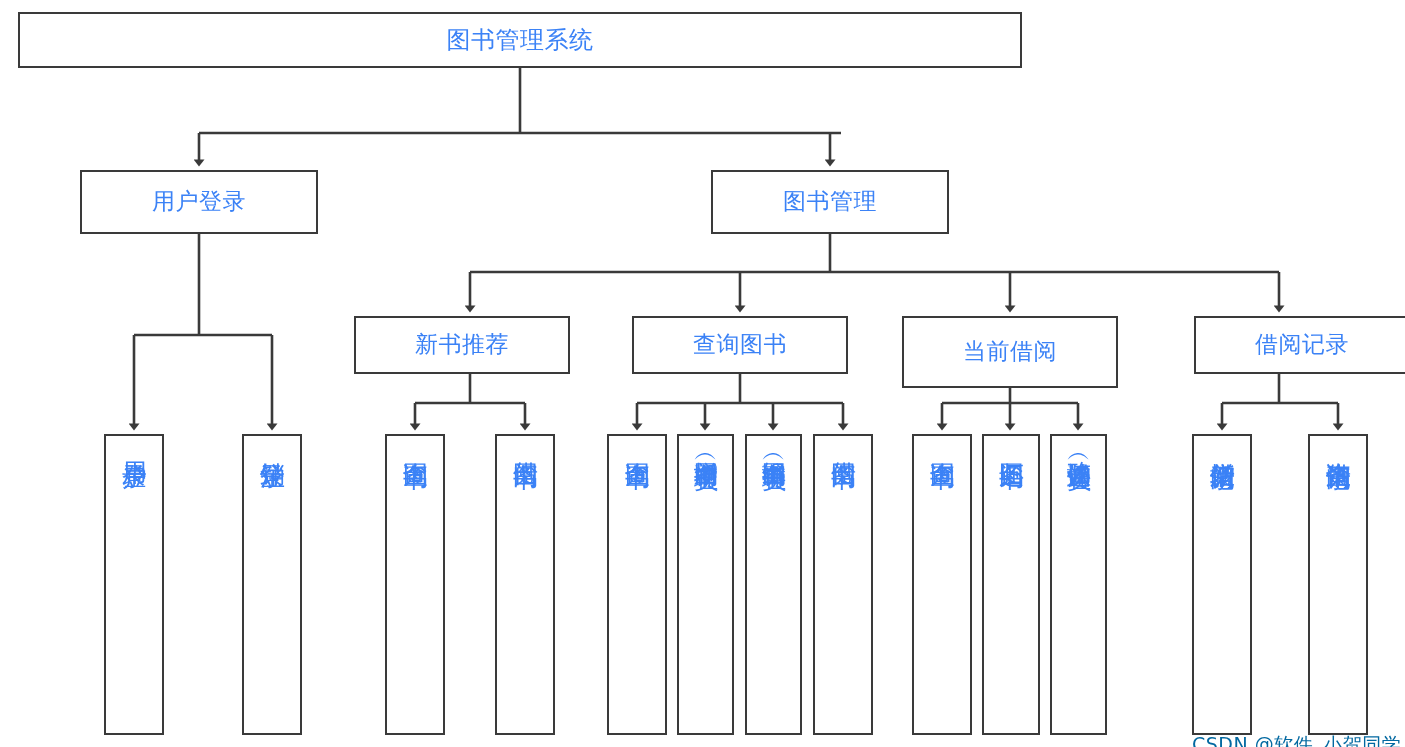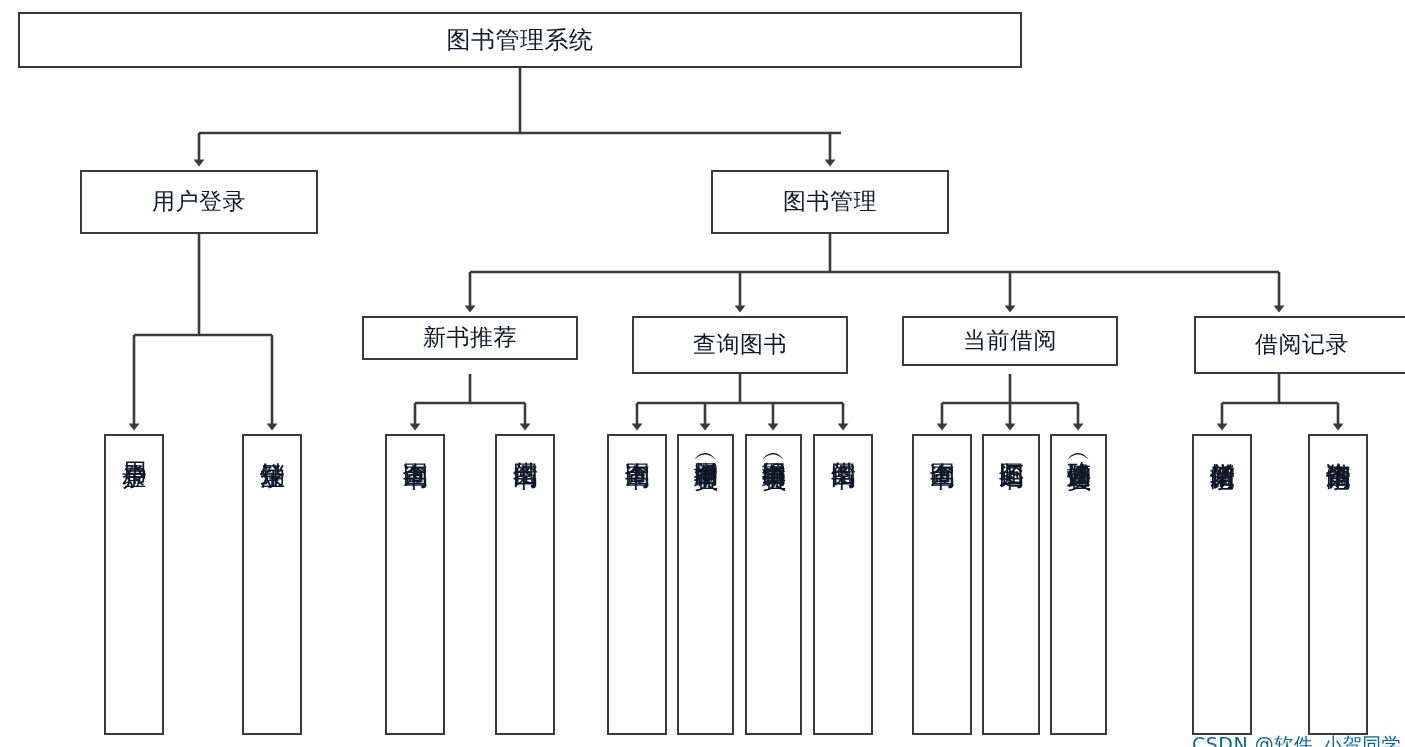--- a/index.html
+++ b/index.html
@@ -31,21 +31,21 @@
     display: flex;
     align-items: center;
     justify-content: center;
     color: #2b2b2b;
   }
   .node-label {
     display: block;
     text-align: center;
     line-height: 1.12;
     letter-spacing: 0.5px;
-    color: #0f172a;
+    color: #3b82f6;
   }
   .node.horizontal .node-label {
     font-size: 23px;
   }
   .node.root .node-label {
     font-size: 24px;
   }
   .node.vertical {
     align-items: flex-start;
     justify-content: center;
@@ -135,29 +135,29 @@
   </div>
 
   <div class="node horizontal" style="left:80px; top:170px; width:238px; height:64px;">
     <span class="node-label">用户登录</span>
   </div>
 
   <div class="node horizontal" style="left:711px; top:170px; width:238px; height:64px;justify-content:center;">
     <span class="node-label">图书管理</span>
   </div>
 
-  <div class="node horizontal" style="left:362px; top:316px; width:216px; height:44px;">
+  <div class="node horizontal" style="left:354px; top:316px; width:216px; height:58px;">
     <span class="node-label">新书推荐</span>
   </div>
 
   <div class="node horizontal" style="left:632px; top:316px; width:216px; height:58px;">
     <span class="node-label">查询图书</span>
   </div>
 
-  <div class="node horizontal" style="left:902px; top:316px; width:216px; height:50px;">
+  <div class="node horizontal" style="left:902px; top:316px; width:216px; height:72px;">
     <span class="node-label">当前借阅</span>
   </div>
 
   <div class="node horizontal" style="left:1171px; top:316px; width:216px; height:58px;margin-left:23px;">
     <span class="node-label">借阅记录</span>
   </div>
 
   <div class="node vertical" style="left:104px; top:434px; width:60px; height:301px;">
     <span class="node-label">用户登录</span>
   </div>

